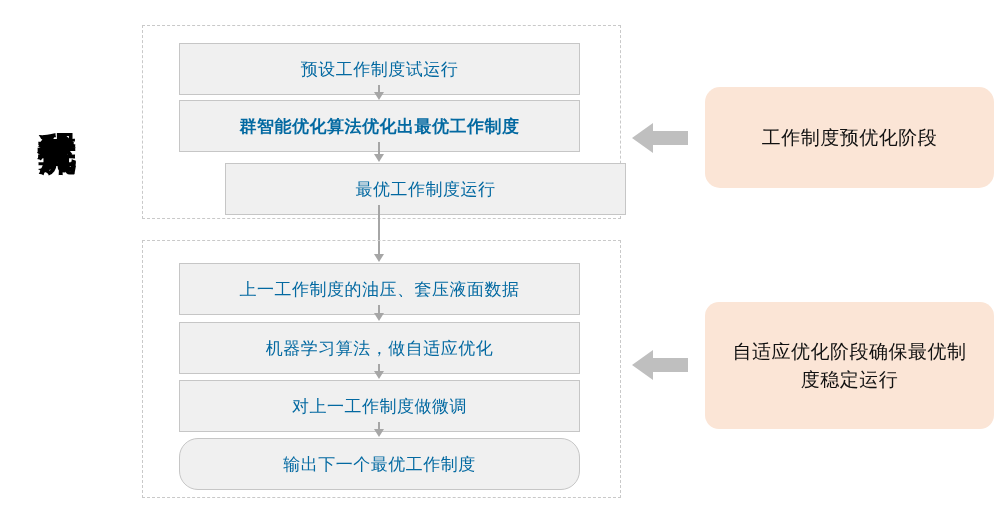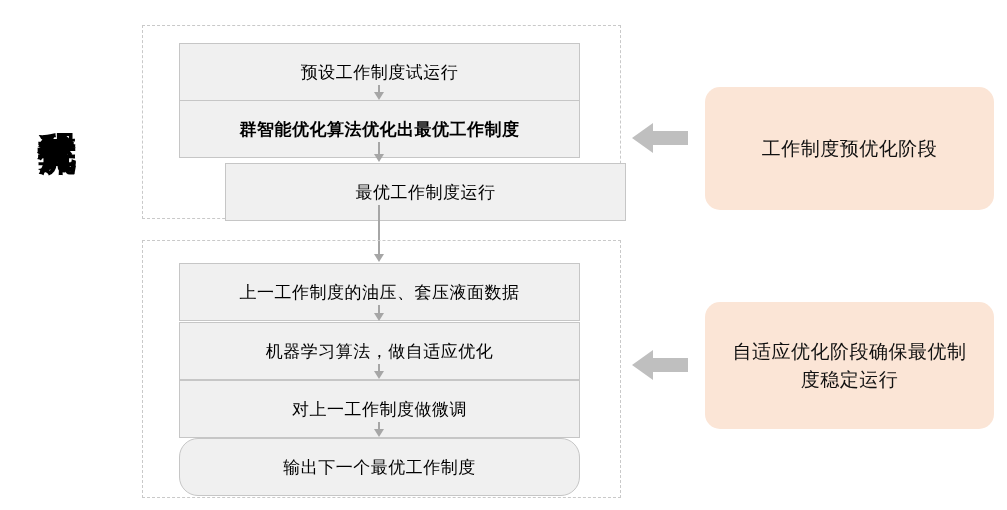--- a/index.html
+++ b/index.html
@@ -52,29 +52,29 @@
     top: 240px;
     width: 479px;
     height: 258px;
   }
 
   
   .pbox {
     position: absolute;
     left: 179px;
     width: 401px;
-    height: 58px;
+    height: 52px;
     box-sizing: border-box;
     background: #f0f0f0;
     border: 1px solid #c6c6c6;
     display: flex;
     align-items: center;
     justify-content: center;
     font-size: 17px;
-    color: #000000;
+    color: #0369a1;
     line-height: 1;
     letter-spacing: 0.5px;
   }
 
   
   .conn {
     position: absolute;
     left: 378px;
     width: 2px;
     background: #a6a6a6;
@@ -104,27 +104,28 @@
     font-size: 19px;
     color: #111111;
     line-height: 1.45;
     padding: 6px 26px;
     letter-spacing: 0.5px;
   }
   .callout-top {
     left: 705px;
     top: 87px;
     width: 289px;
-    height: 123px;
+    height: 101px;
   }
   .callout-bottom {
     left: 705px;
     top: 302px;
     width: 289px;
     height: 127px;
+    border-radius: 14px;
   }
 
   
   .blockarrow {
     position: absolute;
     width: 56px;
     height: 30px;
   }
   .blockarrow .shaft {
     position: absolute;

